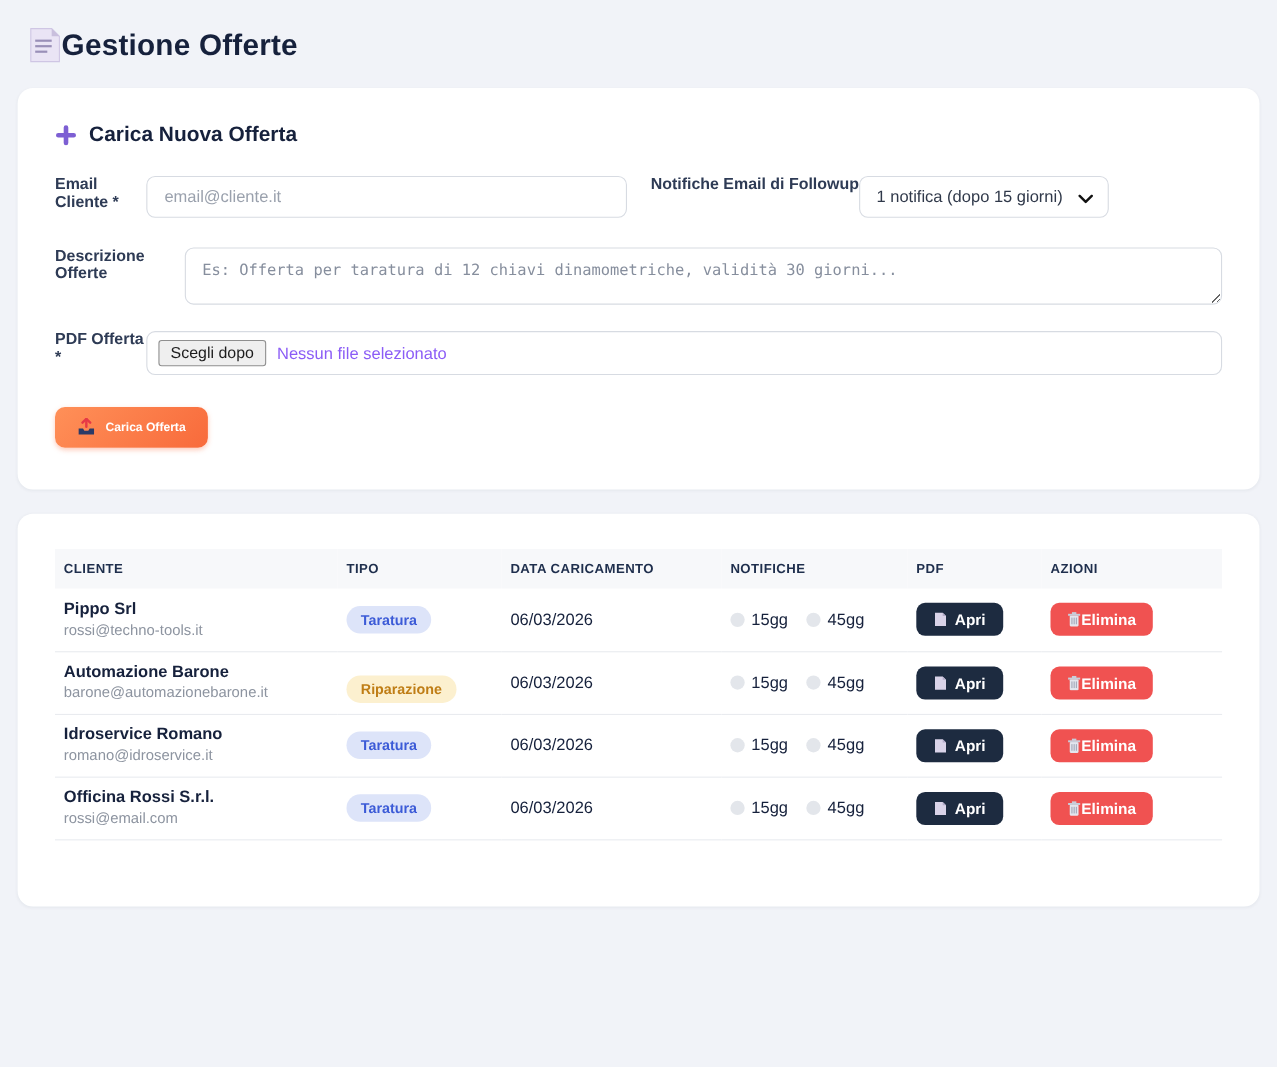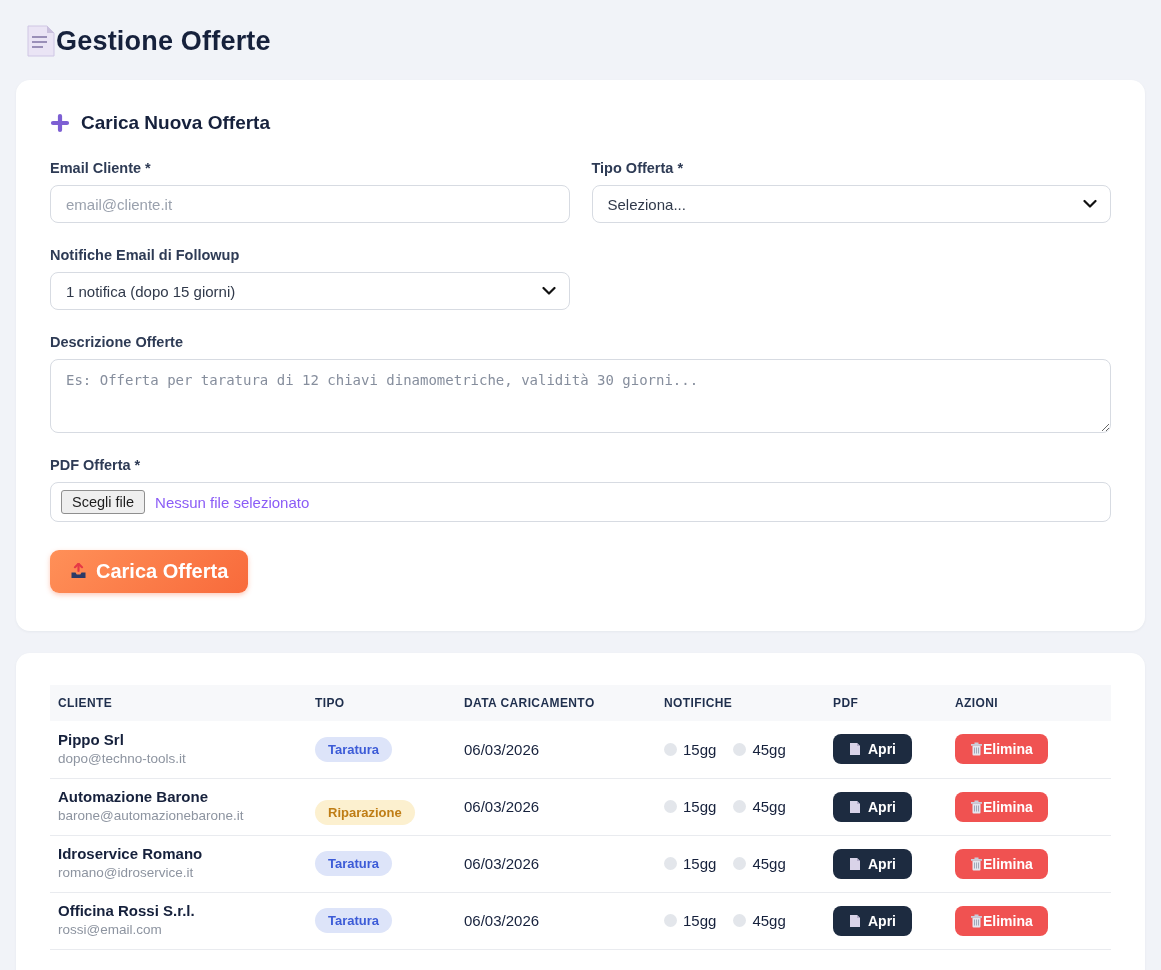--- a/index.html
+++ b/index.html
@@ -31,21 +31,21 @@
     font-size: 19px; font-weight: bold; color: #16213c;
     margin-bottom: 26px;
   }
 
   
   .form-grid {
     display: grid;
     grid-template-columns: 1fr 1fr;
     column-gap: 22px; row-gap: 24px;
   }
-  .field { display: flex; flex-direction: column; }
+  .field { display: flex; flex-direction: row; }
   .field.full { grid-column: 1 / -1; }
   .field label {
     font-size: 14.5px; font-weight: bold; color: #2e3b55;
     margin-bottom: 9px;
   }
   .text-input, .select-wrap select, .file-box {
     width: 100%; height: 38px;
     border: 1px solid #d7dbe2; border-radius: 8px;
     background: #fff;
     font-family: "Liberation Sans", sans-serif;
@@ -58,21 +58,21 @@
   .select-wrap select {
     appearance: none; -webkit-appearance: none; -moz-appearance: none;
     padding-right: 40px; cursor: pointer;
   }
   .select-chevron {
     position: absolute; right: 14px; top: 50%;
     transform: translateY(-50%);
     pointer-events: none;
   }
   textarea.text-area {
-    width: 100%; height: 74px;
+    width: 100%; height: 52px;
     border: 1px solid #d7dbe2; border-radius: 8px;
     padding: 12px 15px;
     font-family: "DejaVu Sans Mono", monospace;
     font-size: 14px; color: #30394a;
     resize: both; outline: none;
   }
   textarea.text-area::placeholder { color: #868e9d; }
 
   .file-box {
     display: flex; align-items: center; gap: 10px;
@@ -85,21 +85,21 @@
     padding: 3px 10px; cursor: pointer;
     font-family: "Liberation Sans", sans-serif;
   }
   .file-status { font-size: 15px; color: #8b5cf6; }
 
   .submit-btn {
     margin-top: 28px;
     display: inline-flex; align-items: center; gap: 9px;
     border: none; cursor: pointer;
     background: linear-gradient(135deg, #ff9058 0%, #f86a3b 100%);
-    color: #fff; font-weight: bold; font-size: 20px;
+    color: #fff; font-weight: bold; font-size: 11px;
     font-family: "Liberation Sans", sans-serif;
     padding: 10px 20px; border-radius: 9px;
     box-shadow: 0 2px 5px rgba(248,106,59,.35);
   }
 
   
   table { width: 100%; border-collapse: collapse; }
   thead th {
     background: #f7f8fa;
     text-align: left;
@@ -178,31 +178,20 @@
     <span>Carica Nuova Offerta</span>
   </div>
 
   <div class="form-grid">
     <div class="field">
       <label>Email Cliente *</label>
       <input class="text-input" type="text" placeholder="email@cliente.it" style="">
     </div>
 
 
-    <div class="field">
-      <label>Tipo Offerta *</label>
-      <div class="select-wrap">
-        <select>
-          <option>Seleziona...</option>
-        </select>
-        <svg class="select-chevron" width="14" height="9" viewBox="0 0 14 9">
-          <path d="M1.5 1.5 L7 7 L12.5 1.5" fill="none" stroke="#111" stroke-width="2.2" stroke-linecap="round" stroke-linejoin="round"></path>
-        </svg>
-      </div>
-    </div>
 
     <div class="field">
       <label>Notifiche Email di Followup</label>
       <div class="select-wrap">
         <select>
           <option>1 notifica (dopo 15 giorni)</option>
         </select>
         <svg class="select-chevron" width="14" height="9" viewBox="0 0 14 9">
           <path d="M1.5 1.5 L7 7 L12.5 1.5" fill="none" stroke="#111" stroke-width="2.2" stroke-linecap="round" stroke-linejoin="round"></path>
         </svg>
@@ -210,21 +199,21 @@
     </div>
 
     <div class="field full">
       <label>Descrizione Offerte</label>
       <textarea class="text-area" placeholder="Es: Offerta per taratura di 12 chiavi dinamometriche, validità 30 giorni..." style=""></textarea>
     </div>
 
     <div class="field full">
       <label>PDF Offerta *</label>
       <div class="file-box">
-        <button class="file-btn">Scegli file</button>
+        <button class="file-btn">Scegli dopo</button>
         <span class="file-status">Nessun file selezionato</span>
       </div>
     </div>
   </div>
 
   <button class="submit-btn">
     <svg width="17" height="17" viewBox="0 0 17 17">
       <path d="M8.5 1 v7" stroke="#e63946" stroke-width="2.2" stroke-linecap="round"></path>
       <path d="M5 4.2 L8.5 .8 L12 4.2" fill="none" stroke="#e63946" stroke-width="2.2" stroke-linecap="round" stroke-linejoin="round"></path>
       <path d="M1.5 9.5 h4 l1.2 2 h3.6 l1.2 -2 h4 v5.5 h-14 z" fill="#2b3a67"></path>
@@ -244,21 +233,21 @@
         <th class="col-notif">NOTIFICHE</th>
         <th class="col-pdf">PDF</th>
         <th>AZIONI</th>
       </tr>
     </thead>
     <tbody>
 
       <tr>
         <td>
           <div class="client-name">Pippo Srl</div>
-          <div class="client-email">dopo@techno-tools.it</div>
+          <div class="client-email">rossi@techno-tools.it</div>
         </td>
         <td><span class="badge" data-variant="blue">Taratura</span></td>
         <td class="cell-date">06/03/2026</td>
         <td>
           <div class="notify-group">
             <span class="notify-item">
               <span class="notify-dot"></span>
               <span class="notify-label">15gg</span>
             </span>
             <span class="notify-item">

